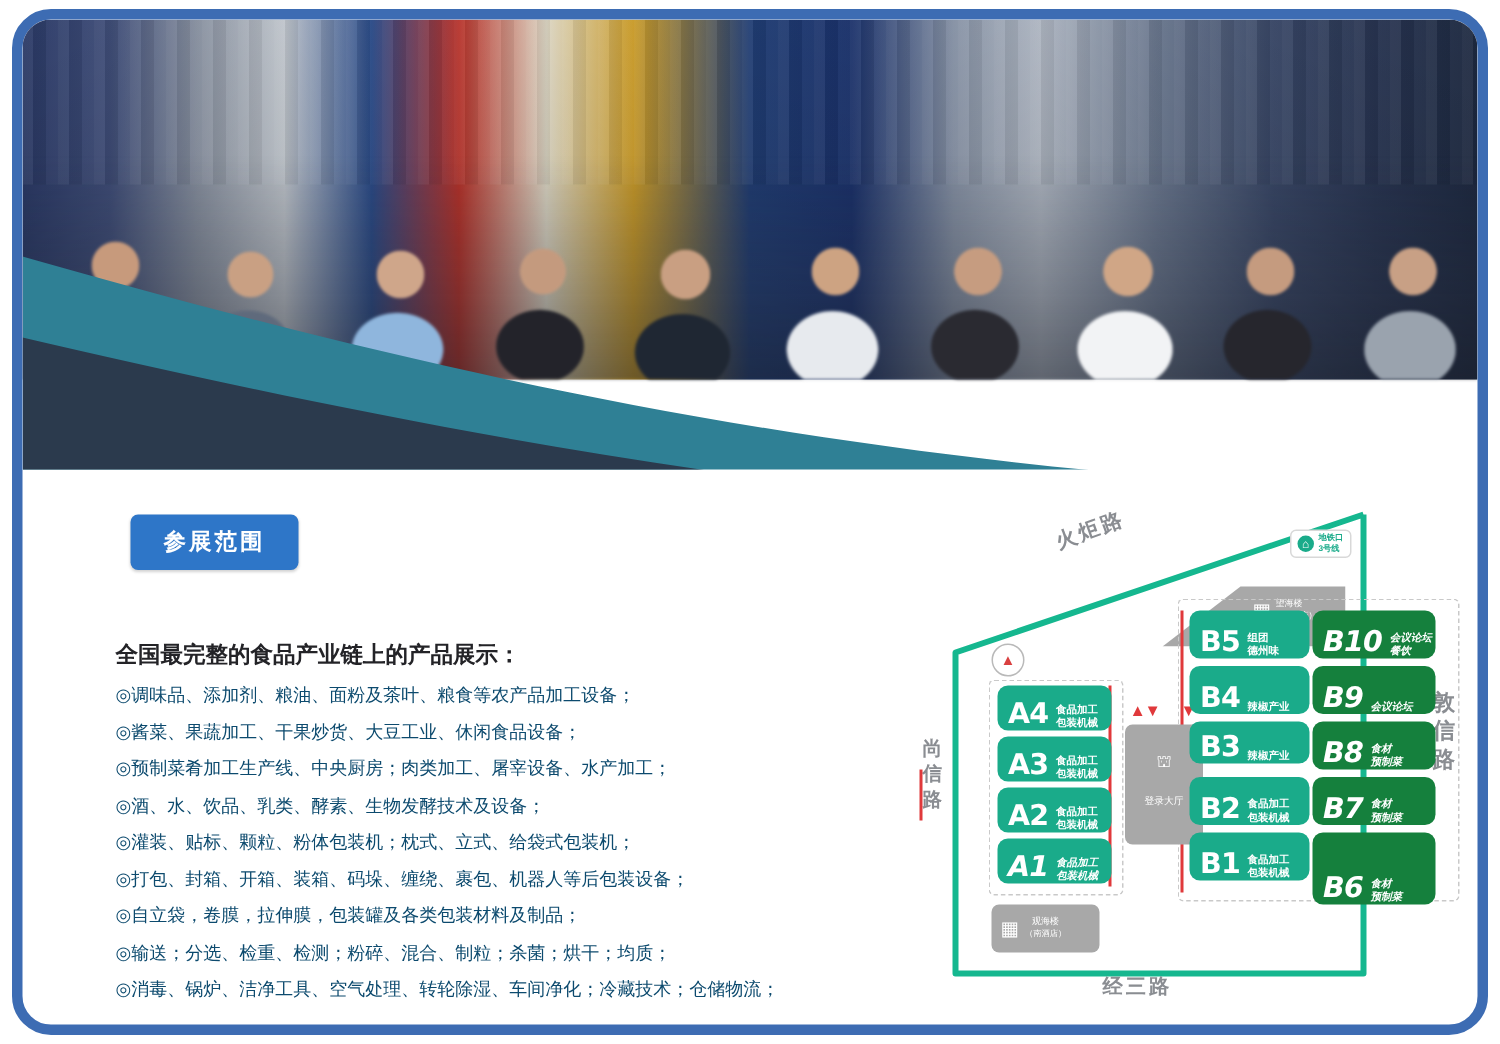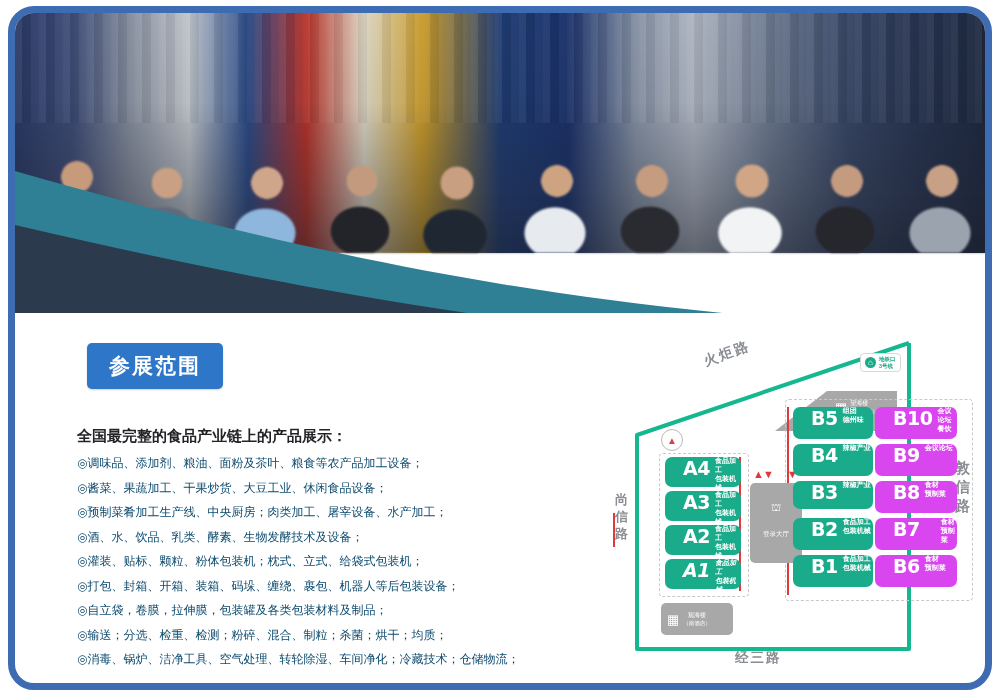--- a/index.html
+++ b/index.html
@@ -71,21 +71,21 @@
     filter:blur(1.2px);
   }
   
   #wave-wrap{position:absolute;left:0;top:120px;width:972px;height:200px;}
   
   #scope-pill{
     position:absolute;left:72px;top:330px;
     background:#2e76c8;color:#ffffff;
     border-radius:5px;
     padding:9px 22px;
-    font-size:21px;font-weight:bold;letter-spacing:2px;
+    font-size:15px;font-weight:bold;letter-spacing:2px;
     font-family:"DejaVu Sans","Liberation Sans",sans-serif;
     box-shadow:0 1px 2px rgba(0,0,0,.18);
   }
   
   #scope-body{
     position:absolute;left:62px;top:375px;width:520px;
     color:#2f2f33;
     margin-top:36px;
   }
   #scope-intro{
@@ -106,34 +106,34 @@
     position:absolute;color:#8a8d92;font-weight:bold;
     font-family:"DejaVu Sans","Liberation Sans",sans-serif;
   }
   #rd-huoju{left:96px;top:14px;font-size:14px;transform:rotate(-20deg);letter-spacing:2px;}
   #rd-shangxin{left:8px;top:160px;font-size:13px;width:14px;line-height:17px;letter-spacing:1px;}
   #rd-dunxin{left:348px;top:128px;font-size:15px;width:16px;line-height:19px;letter-spacing:1px;}
   #rd-jingsan{left:128px;top:318px;font-size:13.5px;letter-spacing:2px;}
 
   .hall{
     position:absolute;border-radius:7px;
-    display:flex;align-items:flex-start;
+    display:flex;align-items:flex-end;
     color:#ffffff;box-sizing:border-box;
-    padding-left:18px;
+    padding-left:7px;
   }
   .hall .hid{
     font-size:19px;font-weight:bold;letter-spacing:-.5px;
     font-family:"DejaVu Sans","Liberation Sans",sans-serif;
   }
   .hall .hname{
     font-size:7px;line-height:9px;margin-left:5px;font-weight:bold;
     font-family:"DejaVu Sans","Liberation Sans",sans-serif;
   }
   .green{background:#1aab8a;}
-  .red{background:#d946ef;}
+  .red{background:#15803d;font-style:italic;}
   .gray-bld{
     position:absolute;background:#a8a8a8;border-radius:5px;
     color:#ffffff;font-size:7px;text-align:center;
     font-family:"DejaVu Sans","Liberation Sans",sans-serif;
   }
   .red-path{position:absolute;background:#e0393b;}
   .dotbox{position:absolute;border:1px dashed #c9c9c9;border-radius:4px;}
 </style>
 </head>
 <body>
@@ -286,27 +286,27 @@
       <div class="hall red" style="left:268px;top:113px;width:82px;height:32px;">
         <span class="hid">B9</span>
         <span class="hname">会议论坛</span>
       </div>
       <div class="hall red" style="left:268px;top:150px;width:82px;height:32px;">
         <span class="hid">B8</span>
         <span class="hname">
           <span>食材</span><br><span>预制菜</span>
         </span>
       </div>
-      <div class="hall red" style="left:268px;top:187px;width:82px;height:32px;gap:16px;">
+      <div class="hall red" style="left:268px;top:187px;width:82px;height:32px;">
         <span class="hid">B7</span>
         <span class="hname">
           <span>食材</span><br><span>预制菜</span>
         </span>
       </div>
-      <div class="hall red" style="left:268px;top:224px;width:82px;height:32px;">
+      <div class="hall red" style="left:268px;top:224px;width:82px;height:48px;">
         <span class="hid">B6</span>
         <span class="hname">
           <span>食材</span><br><span>预制菜</span>
         </span>
       </div>
 
       <div class="gray-bld" style="left:54px;top:272px;width:66px;height:32px;display:flex;align-items:center;gap:4px;padding-left:6px;">
         <span style="font-size:13px;">▦</span>
         <span style="display:flex;flex-direction:column;line-height:8px;">
           <span style="font-size:6px;">观海楼</span>

